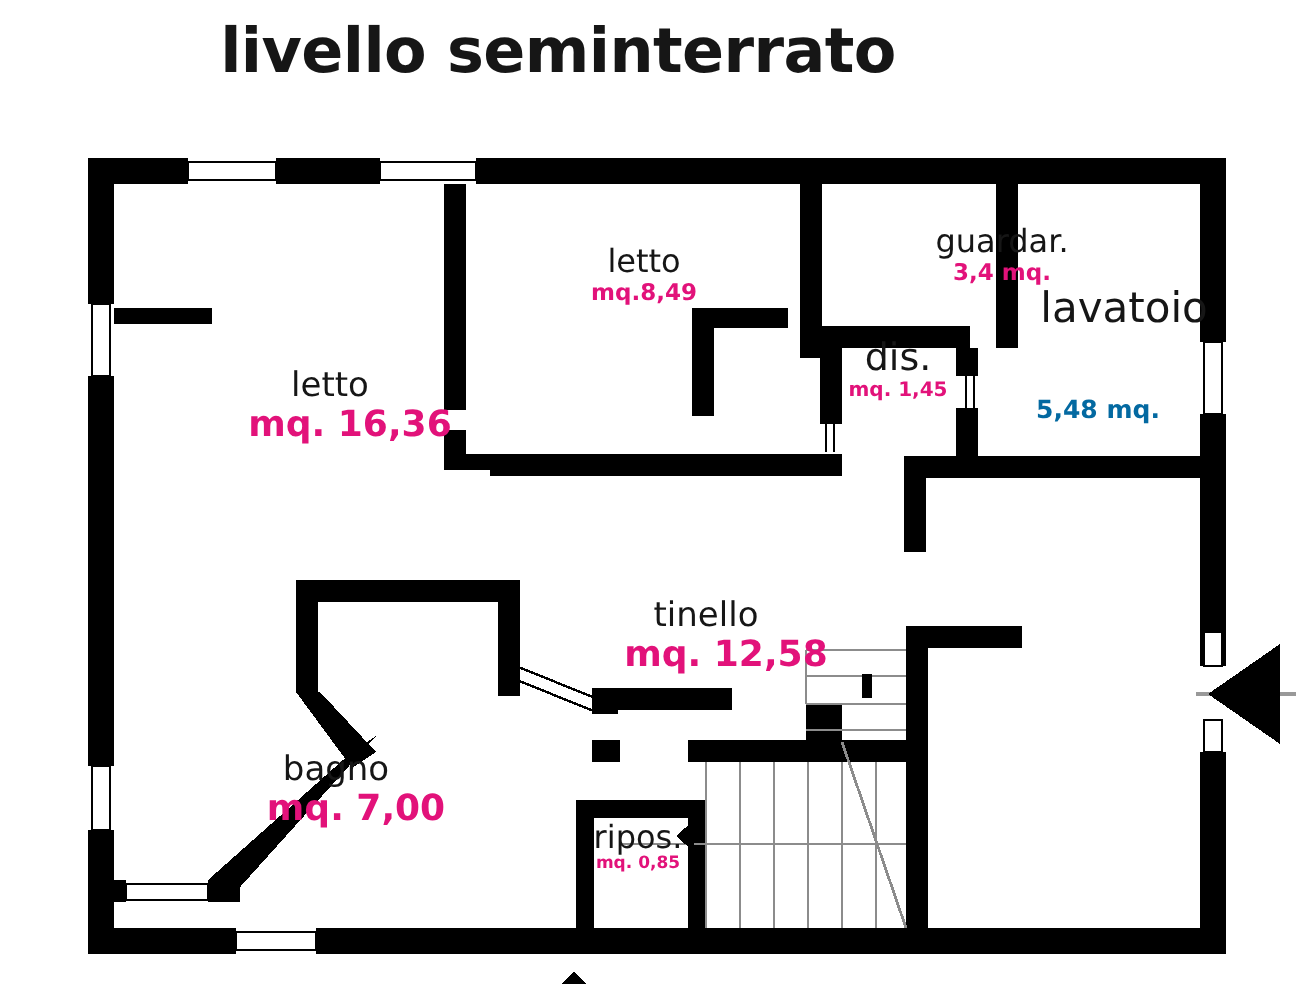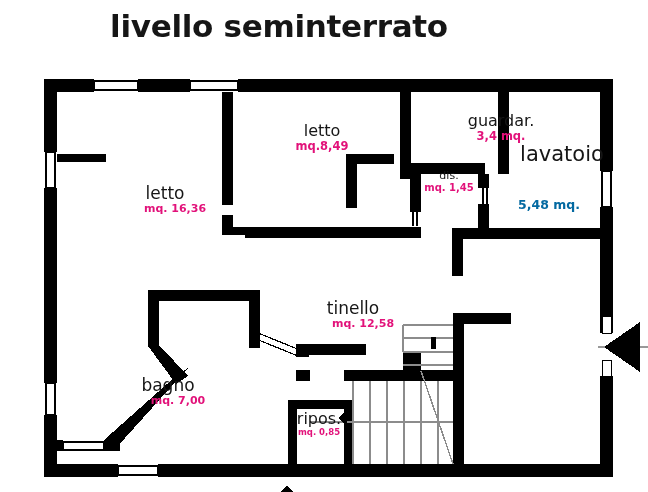--- a/index.html
+++ b/index.html
@@ -37,24 +37,24 @@
     font-weight:400;
     line-height:1.05;
   }
   .roomlabel .rarea{
     display:block;
     color:#e2127a;
     font-weight:700;
     line-height:1.15;
   }
   .r-lg .rname{font-size:17px;}
-  .r-lg .rarea{font-size:11px;margin-left:20px;}
+  .r-lg .rarea{font-size:18px;margin-left:20px;}
   .r-md .rname{font-size:16px;}
   .r-md .rarea{font-size:11.5px;}
-  .r-sm .rname{font-size:11px;text-align:center;}
+  .r-sm .rname{font-size:19px;text-align:center;}
   .r-sm .rarea{font-size:10px;}
   .r-xs .rname{font-size:16px;}
   .r-xs .rarea{font-size:8.5px;}
   .area-only{
     position:absolute;
     transform:translateX(-50%);
     color:#0369a1;
     font-weight:700;
     font-size:12.5px;
     white-space:nowrap;

